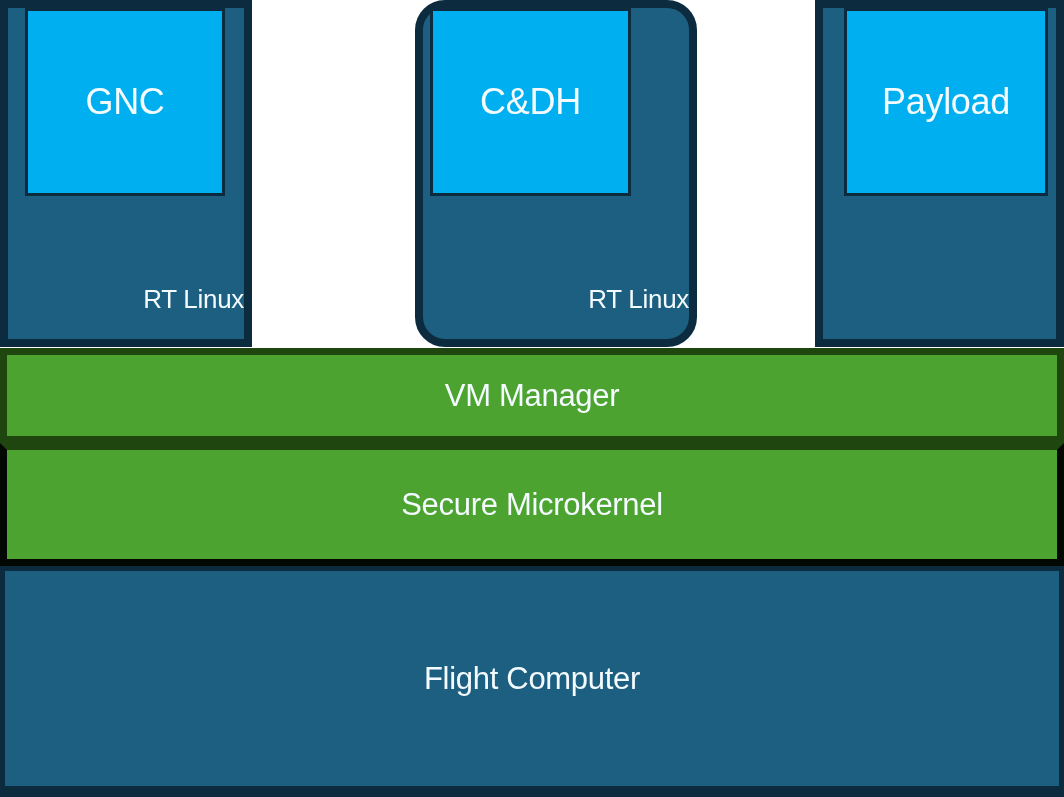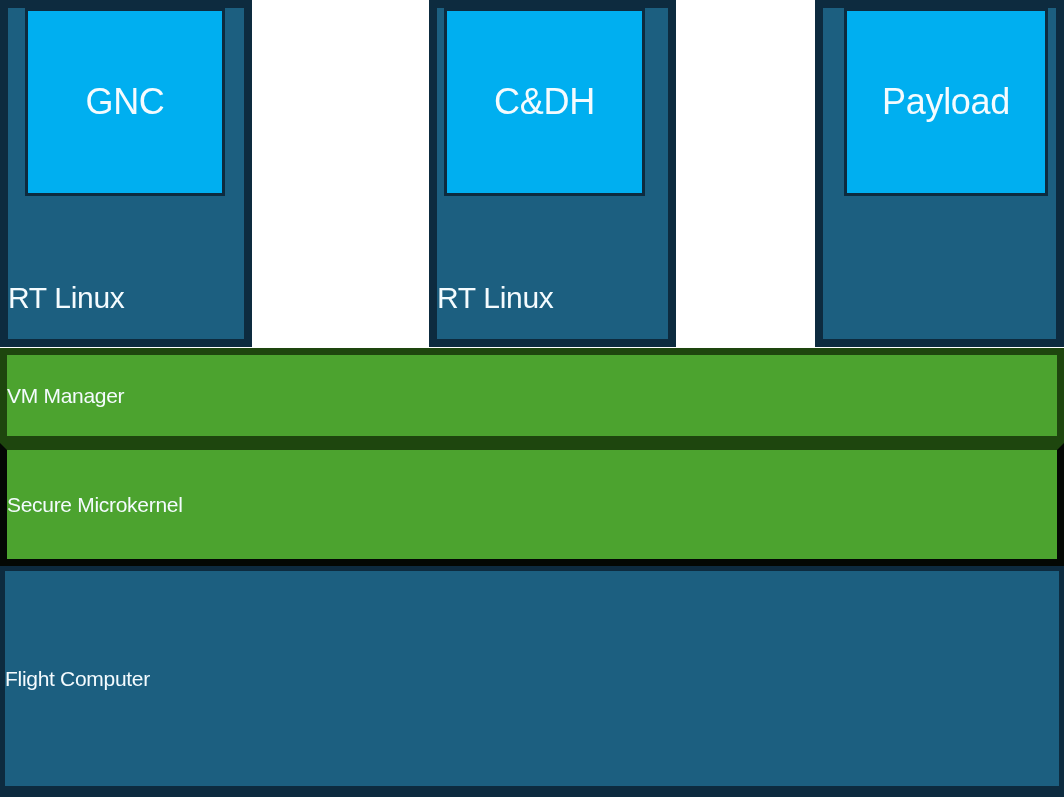--- a/index.html
+++ b/index.html
@@ -31,31 +31,31 @@
     background:var(--light-blue);
     border:3px solid var(--navy-border);
     box-sizing:border-box;
     display:flex;align-items:center;justify-content:center;
     color:var(--text);
     font-size:36px;letter-spacing:-0.3px;
     white-space:nowrap;
   }
   .os-label{
     position:absolute;left:0;right:0;bottom:24px;
-    text-align:left;
+    text-align:right;
     color:var(--text);
-    font-size:30px;letter-spacing:-0.3px;
+    font-size:26px;letter-spacing:-0.3px;
     white-space:nowrap;
   }
   .layer{
     position:absolute;left:0;width:1064px;
     box-sizing:border-box;
-    display:flex;align-items:center;justify-content:flex-start;
+    display:flex;align-items:center;justify-content:center;
     color:var(--text);
-    font-size:21px;letter-spacing:-0.3px;
+    font-size:31px;letter-spacing:-0.3px;
     white-space:nowrap;
   }
   .layer-vm-manager{
     top:348px;height:95px;
     background:var(--green-fill);
     border:7px solid var(--dark-green-border);
   }
   .layer-microkernel{
     top:443px;height:123px;
     background:var(--green-fill);
@@ -74,21 +74,21 @@
 
 <div class="stage">
 
   <div class="vm-col" style="left:0;width:252px;">
     <div class="app-box" style="left:17px;width:200px;height:188px;">
       <span>GNC</span>
     </div>
     <div class="os-label">RT Linux</div>
   </div>
 
-  <div class="vm-col" style="left:429px;width:247px;">
+  <div class="vm-col" style="left:415px;width:282px;border-radius:30px;">
     <div class="app-box" style="left:7px;width:201px;height:188px;">
       <span>C&amp;DH</span>
     </div>
     <div class="os-label">RT Linux</div>
   </div>
 
   <div class="vm-col" style="left:815px;width:249px;">
     <div class="app-box" style="left:21px;width:204px;height:188px;text-align:right;">
       <span>Payload</span>
     </div>

